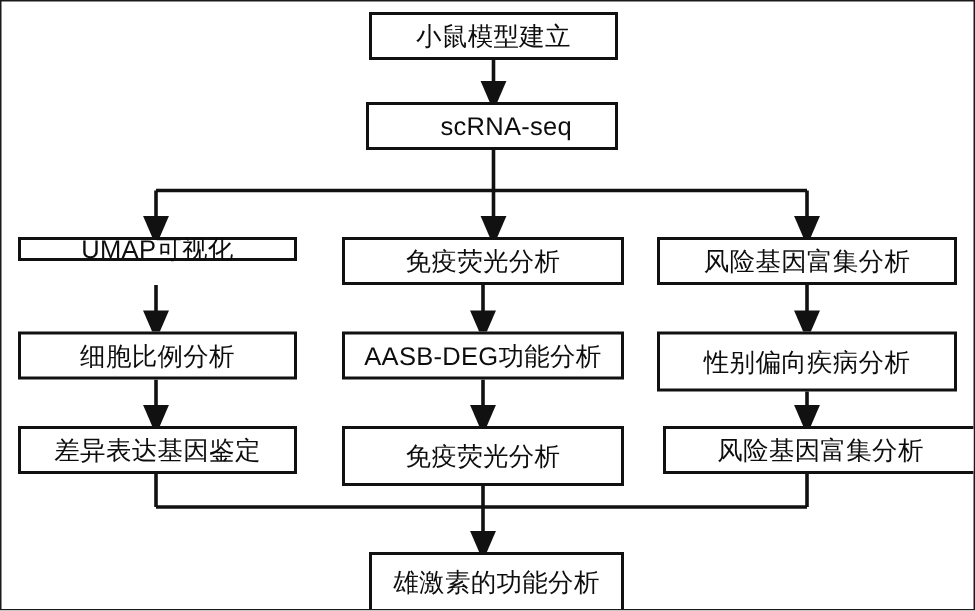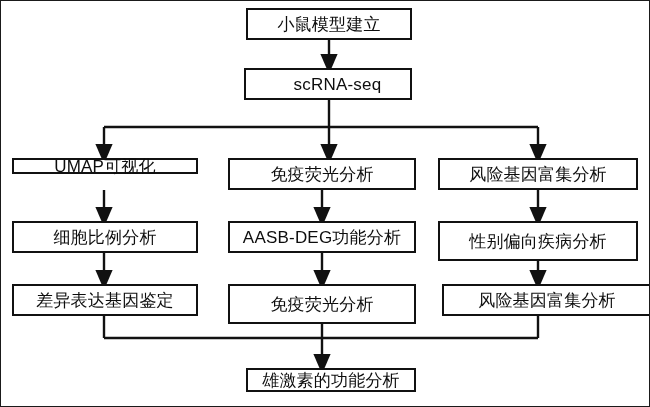--- a/index.html
+++ b/index.html
@@ -54,21 +54,21 @@
   #n-immu   { left: 437px; top: 157px; width: 200px; height: 32px; }
   
   #n-ratio  { left: 11px;  top: 220px; width: 186px; height: 32px; }
   #n-aasb   { left: 227px; top: 220px; width: 188px; height: 32px; }
   #n-sex    { left: 437px; top: 220px; width: 200px; height: 40px; }
   
   #n-deg    { left: 11px;  top: 283px; width: 186px; height: 32px; }
   #n-if     { left: 227px; top: 283px; width: 188px; height: 40px; }
   #n-risk   { left: 441px; top: 283px; width: 210px; height: 32px; }
   
-  #n-end    { left: 245px; top: 367px; width: 170px; height: 24px; }
+  #n-end    { left: 245px; top: 367px; width: 170px; height: 40px; }
 </style>
 </head>
 <body>
 
 <div id="canvas">
 
   <svg class="edges" viewBox="0 0 650 407" xmlns="http://www.w3.org/2000/svg">
     <defs>
       <marker id="arrowhead" markerWidth="9" markerHeight="9" refX="4.2" refY="4" orient="auto" markerUnits="strokeWidth">
         <path d="M 0 0.4 L 8.4 4 L 0 7.6 z" fill="#111111"></path>

